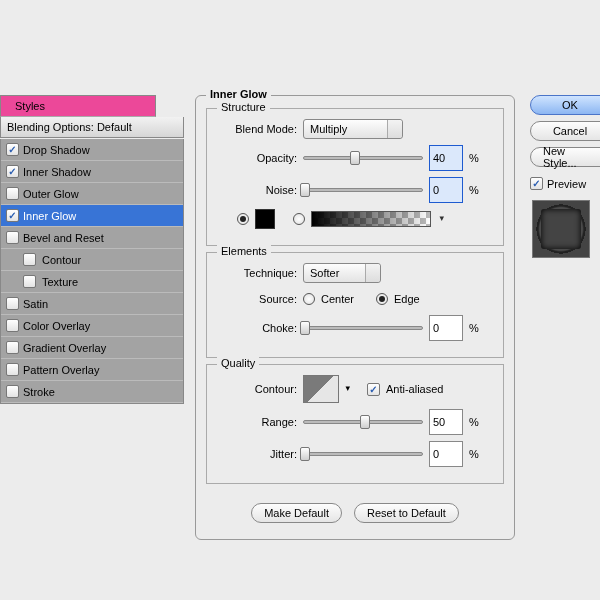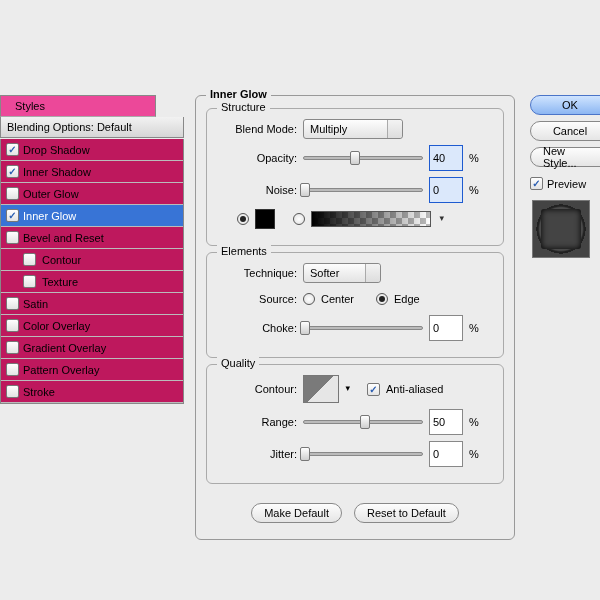--- a/index.html
+++ b/index.html
@@ -48,21 +48,21 @@
     border-right: 1px solid #888;
     border-bottom: 1px solid #888;
   }
   .effect-row {
     height: 22px;
     display: flex;
     align-items: center;
     gap: 4px;
     padding: 0 5px;
     border-bottom: 1px solid #bbb;
-    background: #be185d;
+    background: #a3a3a3;
   }
   .effect-row.selected {
     background: #3874d6;
     color: #fff;
   }
   .effect-row.sub { padding-left: 22px; gap: 6px; }
   .checkbox {
     width: 13px;
     height: 13px;
     border: 1px solid #777;
@@ -96,21 +96,21 @@
     position: absolute;
     top: -8px;
     left: 10px;
     background: #ececec;
     padding: 0 4px;
     font-weight: bold;
   }
   .group-title.light { font-weight: normal; }
   .inner-group {
     border: 1px solid #aaa;
-    border-radius: 6px;
+    border-radius: 0;
     padding: 10px 10px 10px 10px;
     margin-top: 4px;
     margin-bottom: 6px;
     position: relative;
   }
   .row {
     display: flex;
     align-items: center;
     gap: 6px;
     margin-bottom: 6px;

